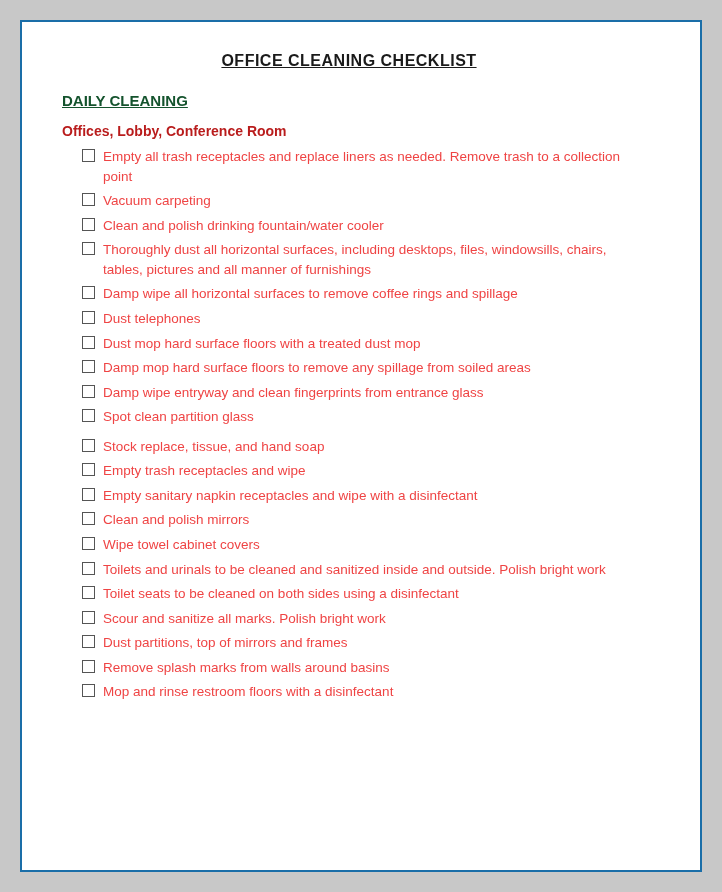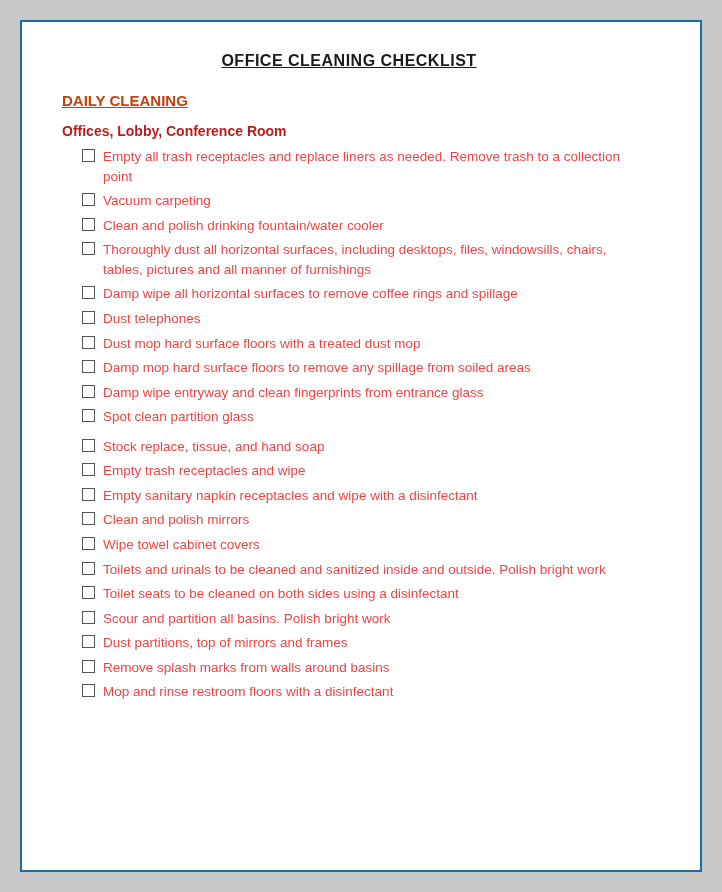--- a/index.html
+++ b/index.html
@@ -32,21 +32,21 @@
       font-weight: bold;
       text-decoration: underline;
       color: #1a1a1a;
       margin-bottom: 22px;
       letter-spacing: 0.5px;
     }
 
     .section-heading {
       font-size: 15px;
       font-weight: bold;
-      color: #c2410c;
+      color: #14532d;
       text-decoration: underline;
       margin-bottom: 14px;
     }
 
     .subsection-heading {
       font-size: 14px;
       font-weight: bold;
       color: #b91c1c;
       margin-bottom: 8px;
       margin-left: 0;
@@ -170,21 +170,21 @@
             <li>
               <span class="checkbox"></span>
               <span class="item-text">Toilets and urinals to be cleaned and sanitized inside and outside. Polish bright work</span>
             </li>
             <li>
               <span class="checkbox"></span>
               <span class="item-text">Toilet seats to be cleaned on both sides using a disinfectant</span>
             </li>
             <li>
               <span class="checkbox"></span>
-              <span class="item-text">Scour and partition all basins.  Polish bright work</span>
+              <span class="item-text">Scour and sanitize all marks.  Polish bright work</span>
             </li>
             <li>
               <span class="checkbox"></span>
               <span class="item-text">Dust partitions, top of mirrors and frames</span>
             </li>
             <li>
               <span class="checkbox"></span>
               <span class="item-text">Remove splash marks from walls around basins</span>
             </li>
             <li>

